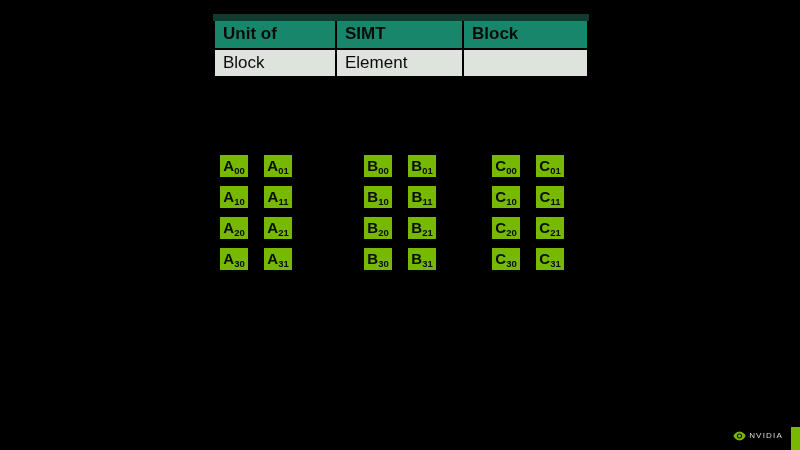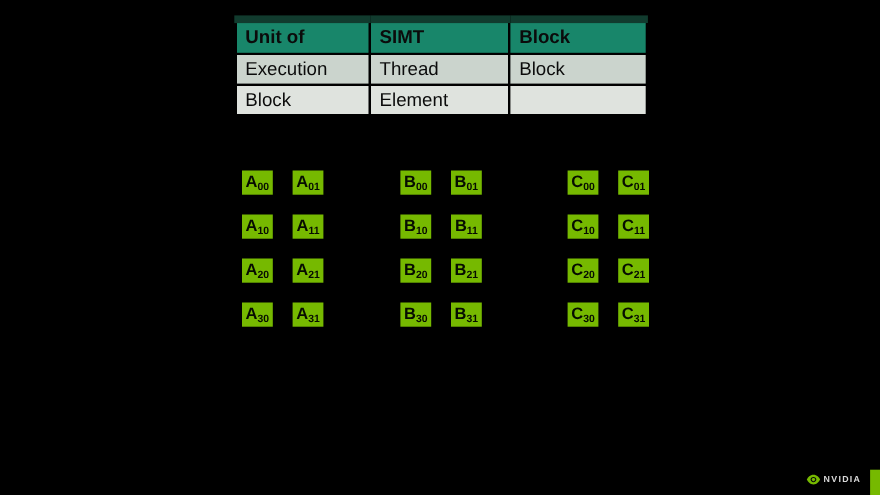--- a/index.html
+++ b/index.html
@@ -56,25 +56,24 @@
 
   
   .matrix-group {
     position: absolute;
     top: 155px;
     display: grid;
     grid-template-columns: repeat(2, 28px);
     grid-auto-rows: 22px;
     column-gap: 16px;
     row-gap: 9px;
-    gap: 18px;
   }
   .matrix-group.group-a { left: 220px; }
   .matrix-group.group-b { left: 364px; }
-  .matrix-group.group-c { left: 516px; }
+  .matrix-group.group-c { left: 492px; }
   .mcell {
     background: var(--nvidia-green);
     color: #060c00;
     font-weight: 700;
     font-size: 15px;
     line-height: 22px;
     text-align: center;
   }
   .mcell sub {
     font-size: 9.5px;
@@ -87,21 +86,21 @@
   .nv-logo {
     position: absolute;
     right: 17px;
     bottom: 9px;
     display: flex;
     align-items: center;
     gap: 3px;
   }
   .nv-word {
     font-size: 8px;
-    font-weight: 700;
+    font-weight: 400;
     color: var(--logo-text);
     letter-spacing: 1.2px;
     line-height: 1;
     text-align: center;
   }
   .accent-bar {
     position: absolute;
     right: 0;
     bottom: 0;
     width: 9px;
@@ -121,25 +120,20 @@
         <col style="width:125px">
     </colgroup>
     <thead>
       <tr>
         <th>Unit of</th>
         <th>SIMT</th>
         <th>Block</th>
       </tr>
     </thead>
     <tbody>
-      <tr class="row-0">
-        <td>Execution</td>
-        <td>Thread</td>
-        <td>Block</td>
-      </tr>
       <tr class="row-1">
         <td>Block</td>
         <td>Element</td>
         <td></td>
       </tr>
     </tbody>
   </table>
 
   <div class="matrix-group group-a">
       <div class="mcell"><span>A</span><sub>00</sub></div>

